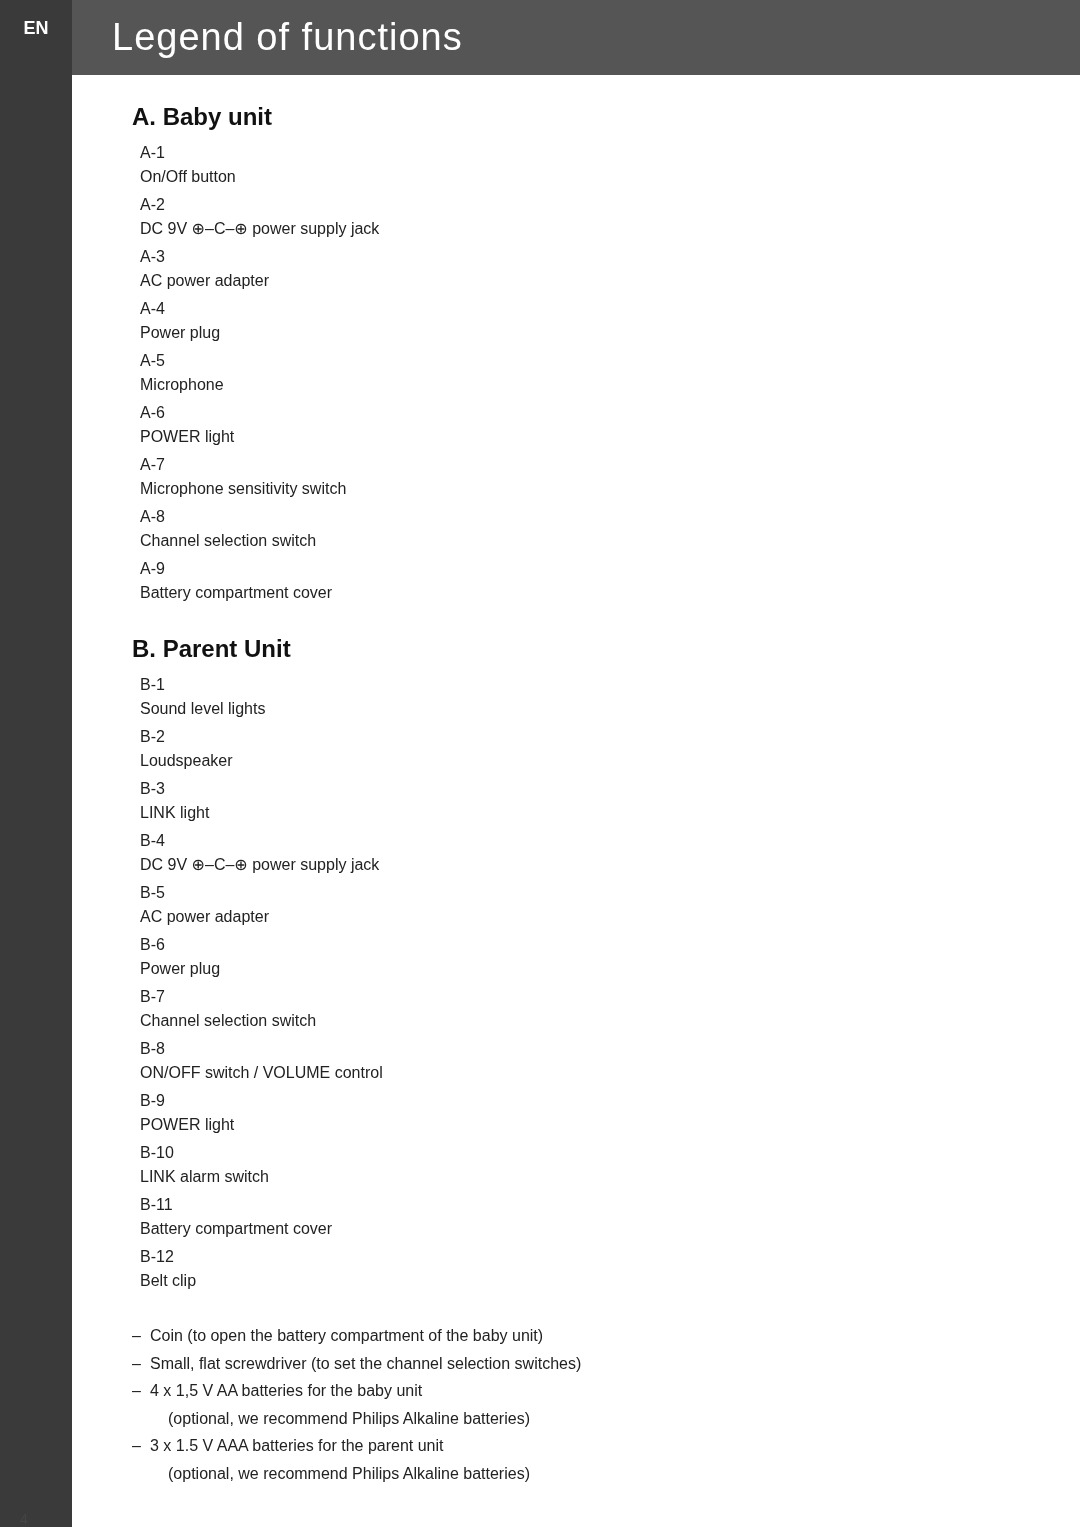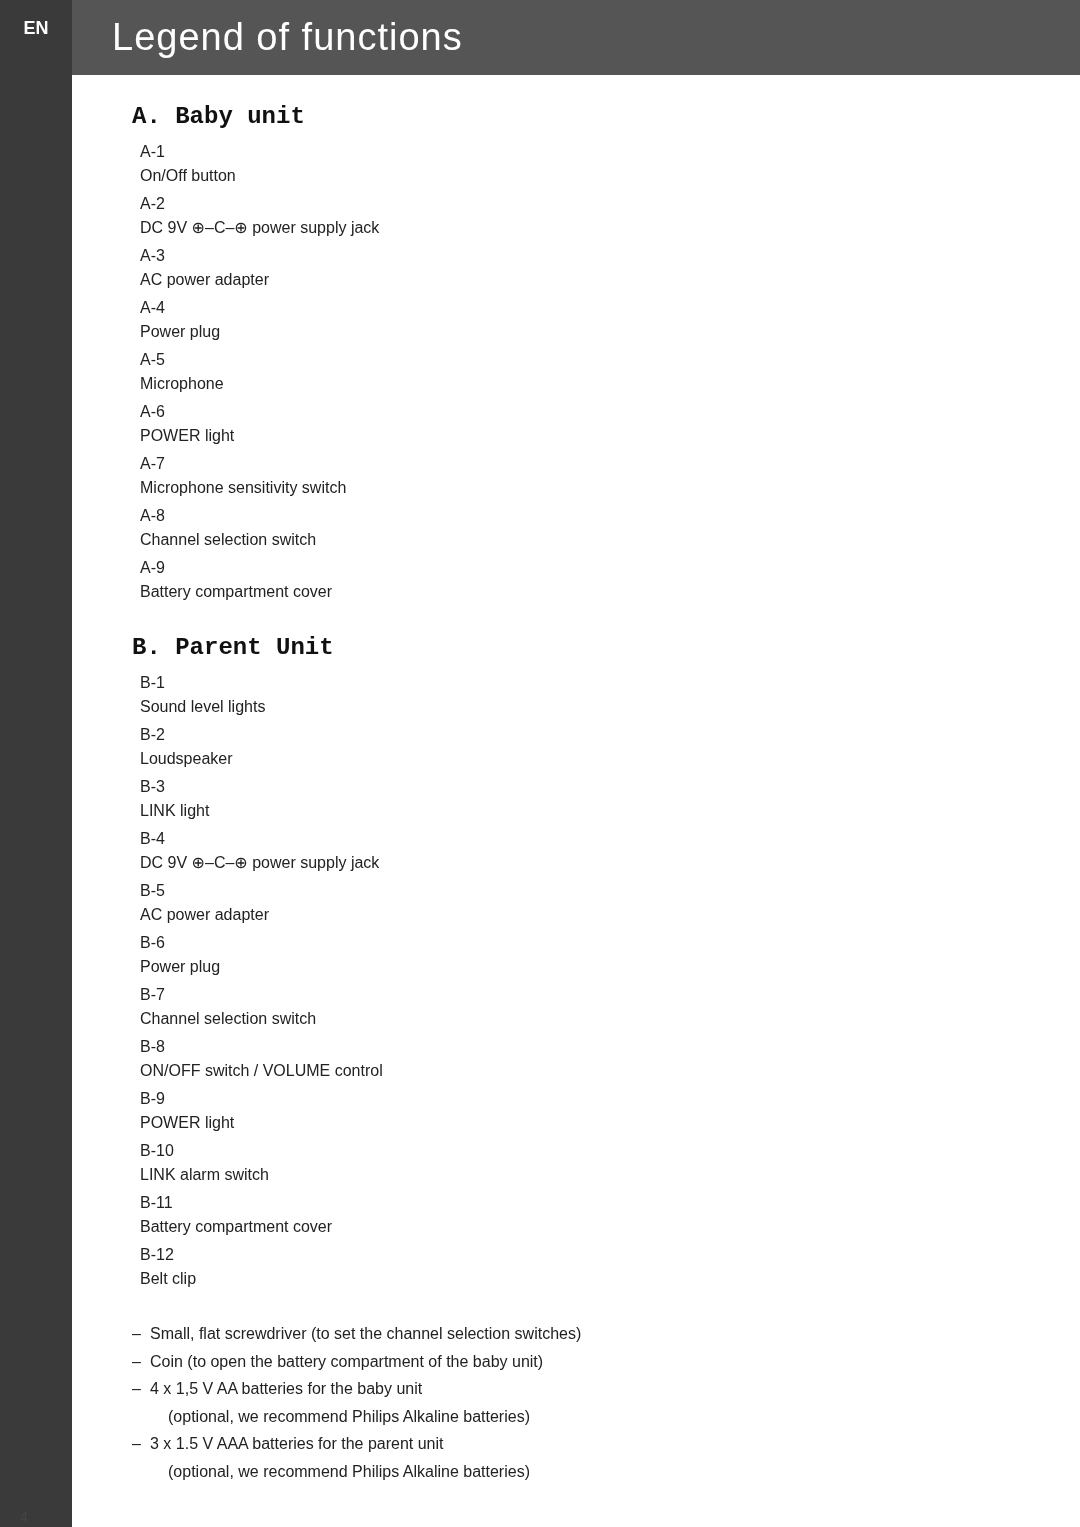--- a/index.html
+++ b/index.html
@@ -68,21 +68,20 @@
 
     .section {
       margin-bottom: 30px;
     }
 
     .section-title {
       font-size: 24px;
       font-weight: bold;
       margin-bottom: 10px;
       color: #111111;
-      font-family: Liberation Mono, monospace;
     }
 
     .item-list {
       list-style: none;
       padding: 0;
       margin: 0;
     }
 
     .item-list li {
       display: flex;
@@ -251,22 +250,22 @@
             <li>
               <span class="item-code">B-12</span>
               <span class="item-desc">Belt clip</span>
             </li>
           </ul>
       </div>
 
       <div class="section">
         <ul class="what-you-need-list">
 
-        <li>Small, flat screwdriver (to set the channel selection switches)</li>
-            <li>Coin (to open the battery compartment of the baby unit)</li>
+        <li>Coin (to open the battery compartment of the baby unit)</li>
+            <li>Small, flat screwdriver (to set the channel selection switches)</li>
             <li>4 x 1,5 V AA batteries for the baby unit</li>
             <span class="indent-line">(optional, we recommend Philips Alkaline batteries)</span>
             <li>3 x 1.5 V AAA batteries for the parent unit</li>
             <span class="indent-line">(optional, we recommend Philips Alkaline batteries)</span>
           </ul>
       </div>
 
     </div>
   </div>
 

